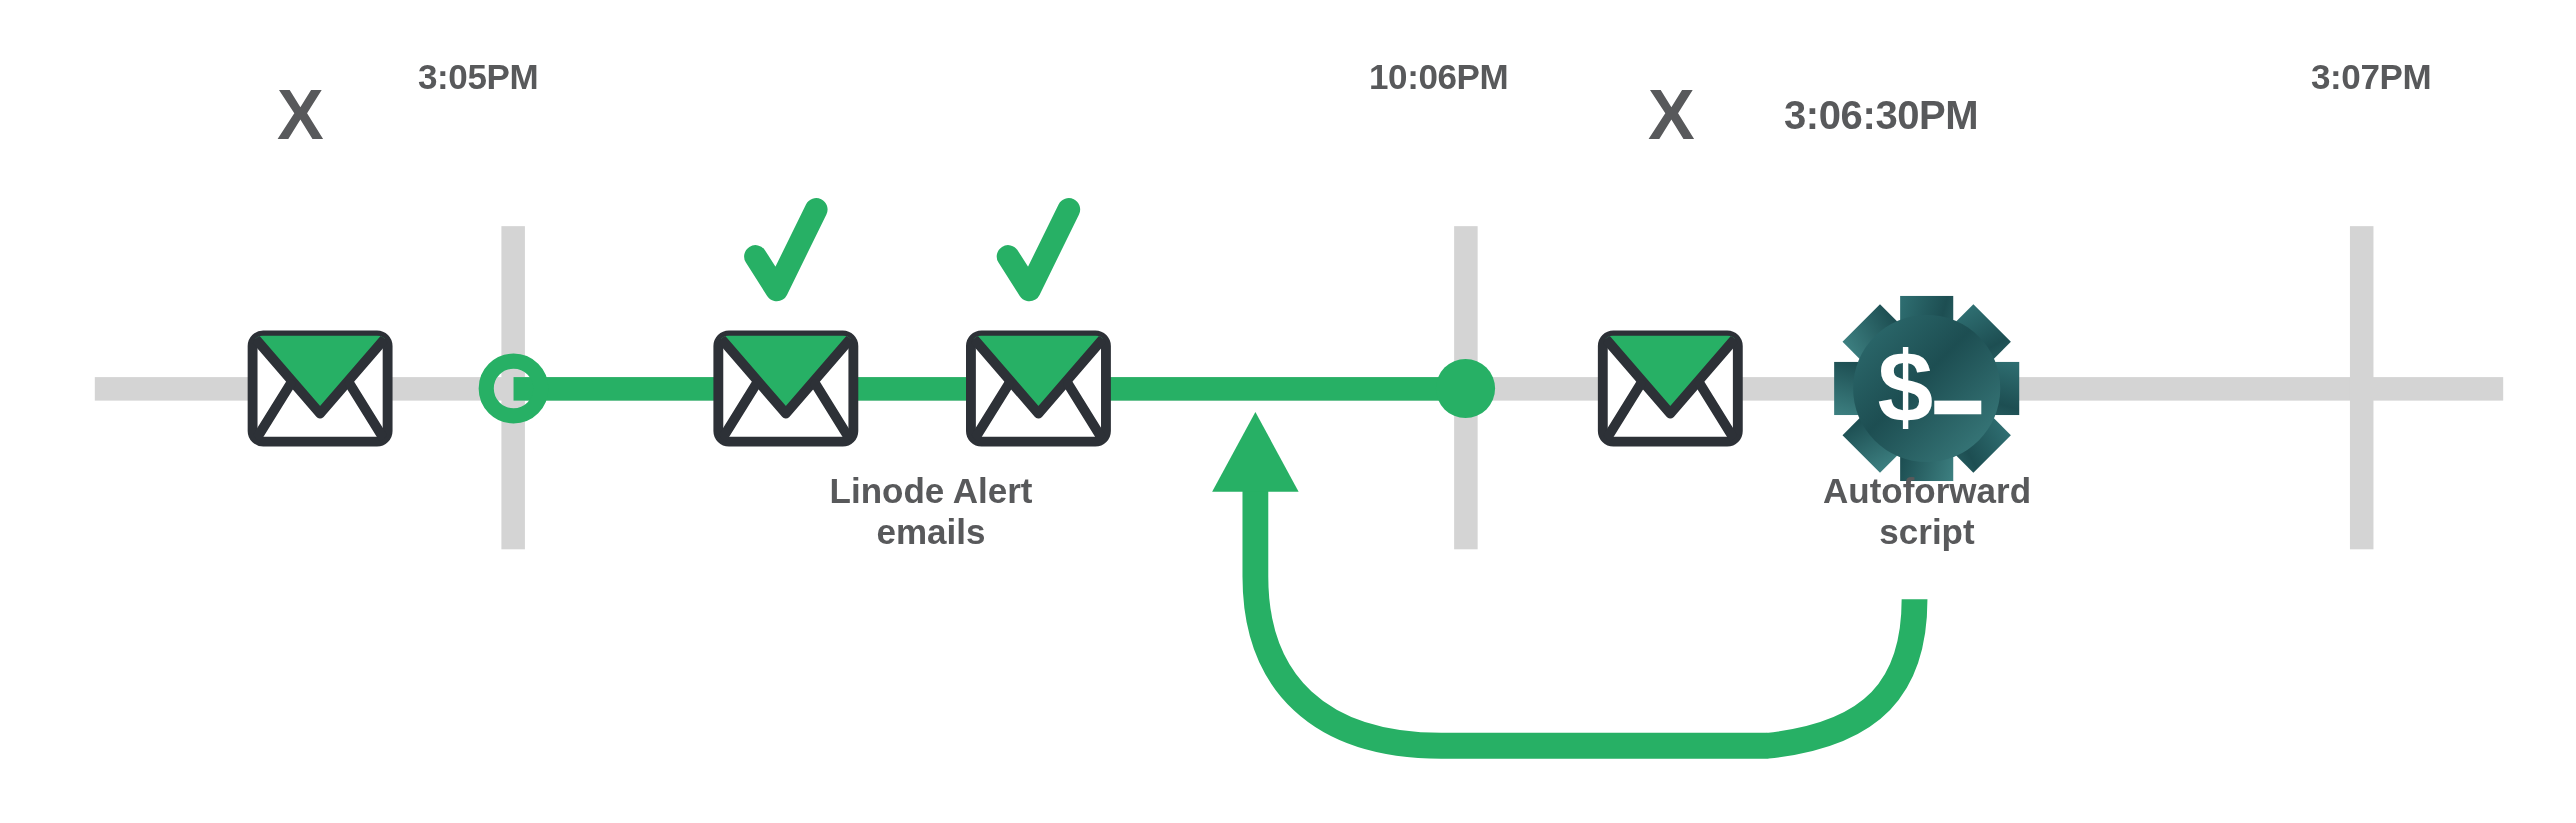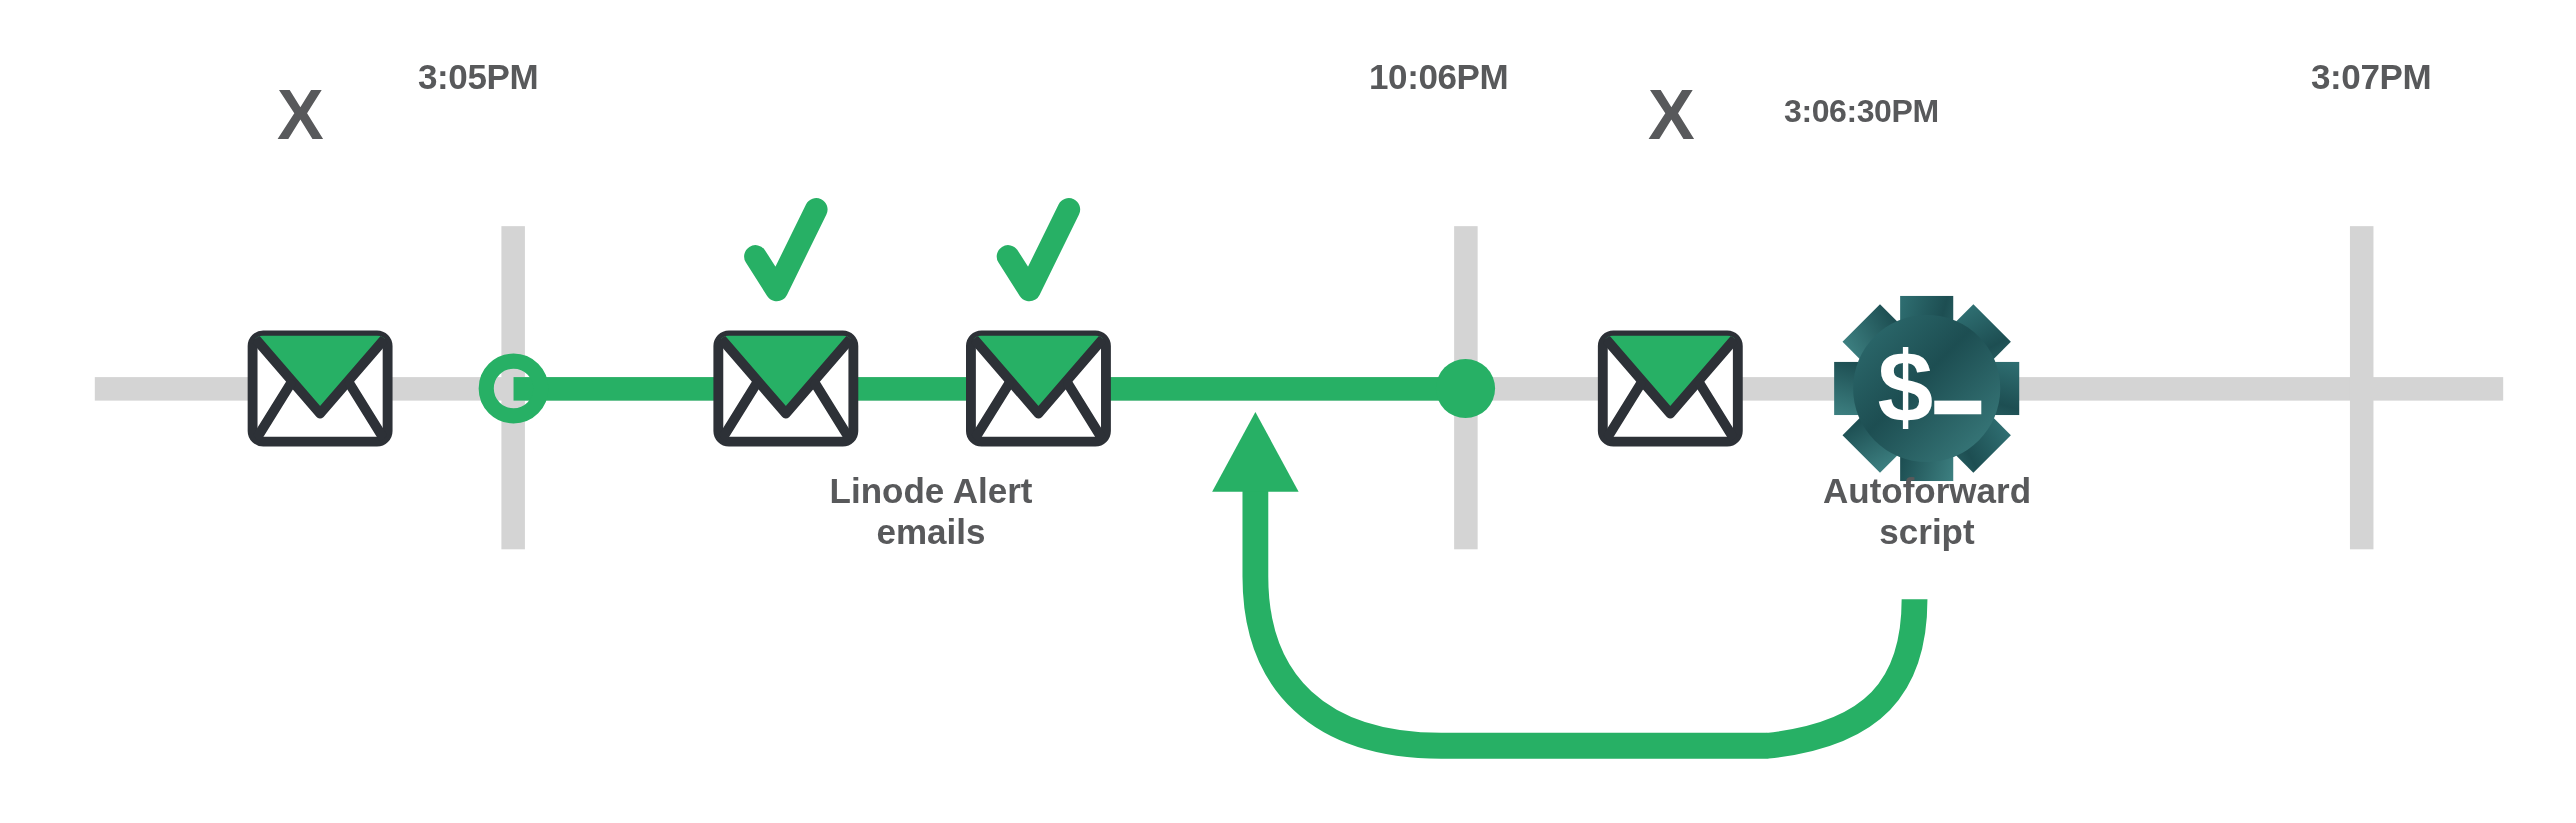--- a/index.html
+++ b/index.html
@@ -28,21 +28,21 @@
   }
   .tick-label {
     position: absolute;
     font-weight: bold;
     color: #58595b;
     white-space: nowrap;
     font-size: 35px;
     letter-spacing: -0.4px;
   }
   .tick-label.small {
-    font-size: 32px;
+    font-size: 40px;
   }
   .caption {
     position: absolute;
     font-weight: bold;
     color: #58595b;
     text-align: center;
     line-height: 1.18;
     font-size: 35px;
     white-space: nowrap;
   }

